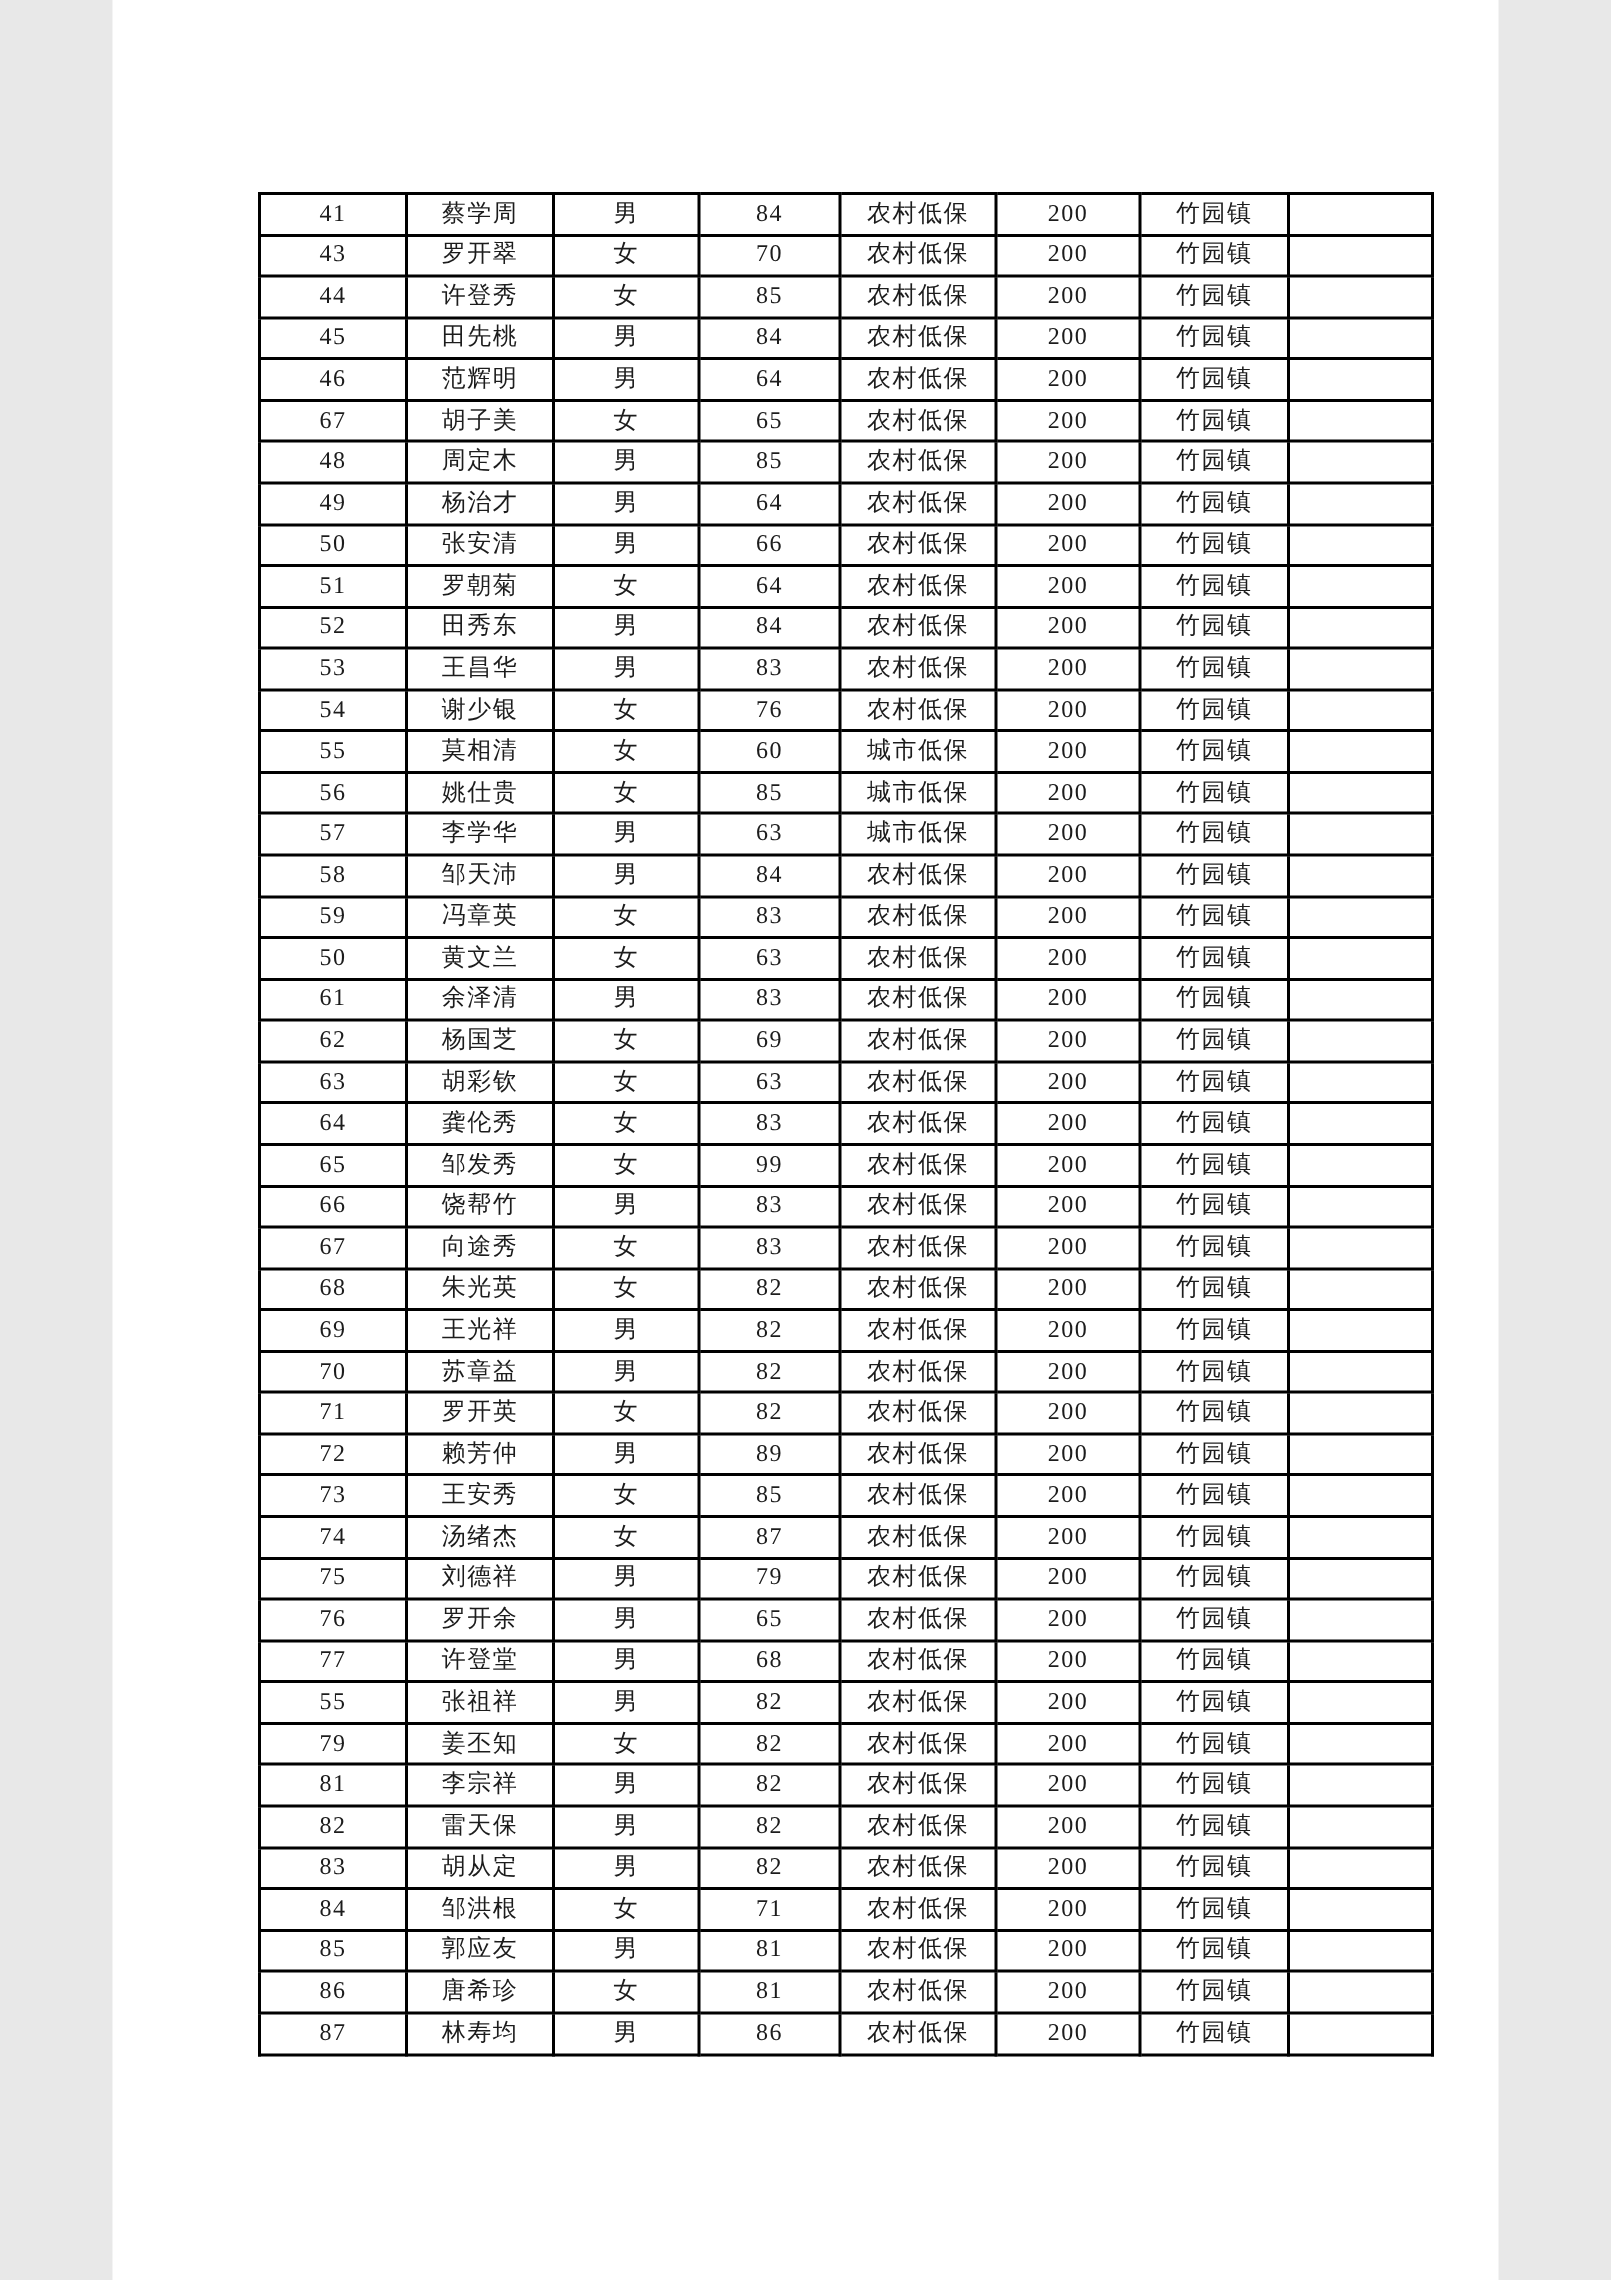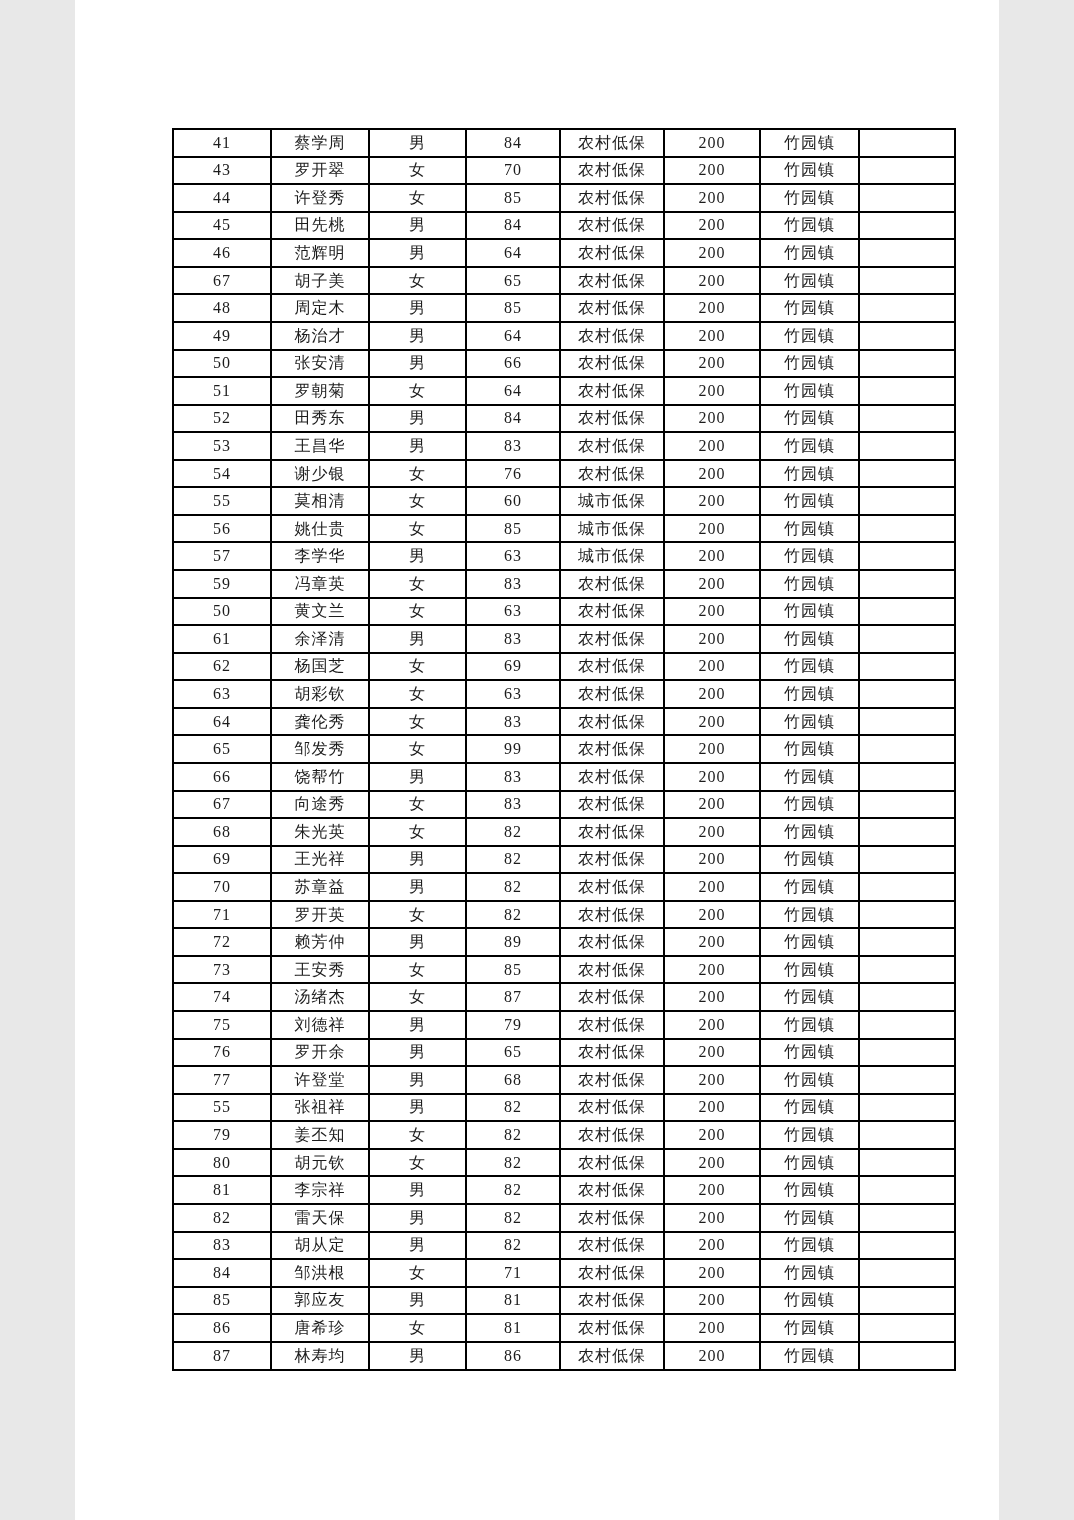--- a/index.html
+++ b/index.html
@@ -215,20 +215,30 @@
           <td>57</td>
           <td>李学华</td>
           <td>男</td>
           <td>63</td>
           <td>城市低保</td>
           <td>200</td>
           <td>竹园镇</td>
           <td></td>
         </tr>
         <tr>
+          <td>58</td>
+          <td>邹天沛</td>
+          <td>男</td>
+          <td>84</td>
+          <td>农村低保</td>
+          <td>200</td>
+          <td>竹园镇</td>
+          <td></td>
+        </tr>
+        <tr>
           <td>59</td>
           <td>冯章英</td>
           <td>女</td>
           <td>83</td>
           <td>农村低保</td>
           <td>200</td>
           <td>竹园镇</td>
           <td></td>
         </tr>
         <tr>
@@ -417,30 +427,20 @@
           <td>男</td>
           <td>82</td>
           <td>农村低保</td>
           <td>200</td>
           <td>竹园镇</td>
           <td></td>
         </tr>
         <tr>
           <td>79</td>
           <td>姜丕知</td>
-          <td>女</td>
-          <td>82</td>
-          <td>农村低保</td>
-          <td>200</td>
-          <td>竹园镇</td>
-          <td></td>
-        </tr>
-        <tr>
-          <td>80</td>
-          <td>胡元钦</td>
           <td>女</td>
           <td>82</td>
           <td>农村低保</td>
           <td>200</td>
           <td>竹园镇</td>
           <td></td>
         </tr>
         <tr>
           <td>81</td>
           <td>李宗祥</td>

